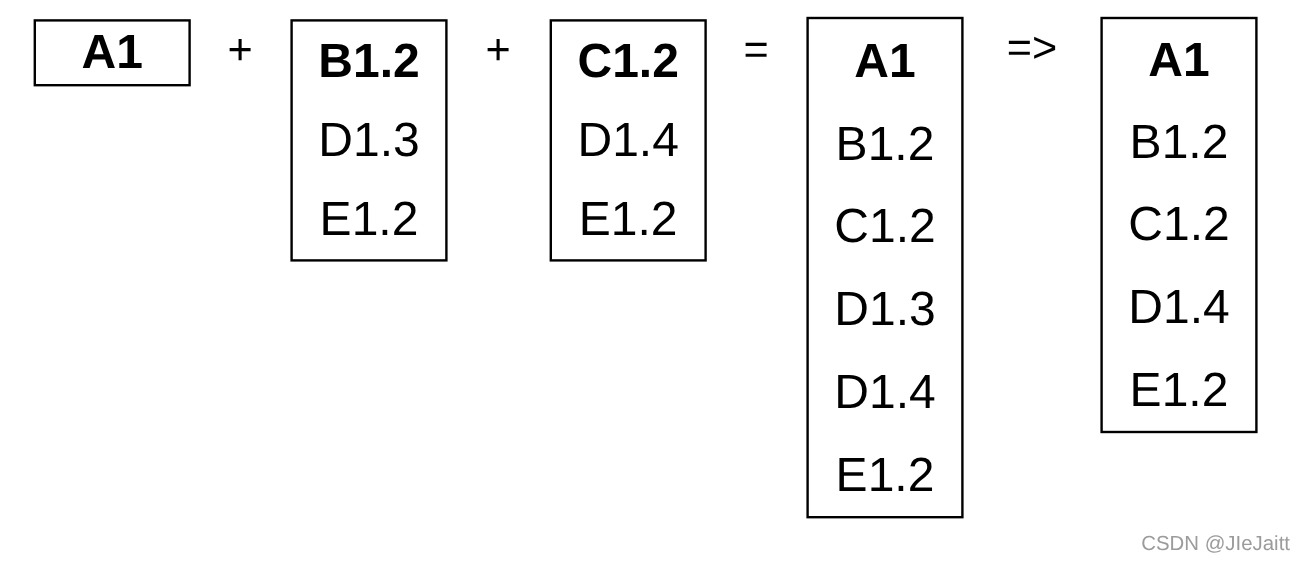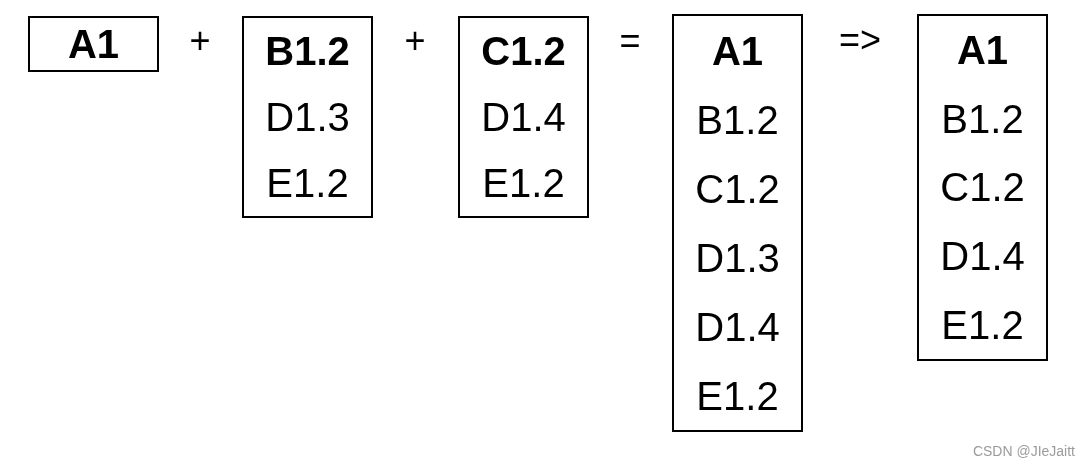--- a/index.html
+++ b/index.html
@@ -50,21 +50,21 @@
   .box-4 { left: 672px; top: 14px; width: 131px; height: 418px; }
   .box-5 { left: 917px; top: 14px; width: 131px; height: 347px; }
   .op-1 { left: 200px; top: 41px; }
   .op-2 { left: 415px; top: 41px; }
   .op-3 { left: 630px; top: 41px; }
   .op-4 { left: 860px; top: 40px; }
   .watermark {
     position: absolute;
     right: 7px;
     top: 444px;
-    font-size: 14px;
+    font-size: 17px;
     line-height: 1.1;
     color: #9b9b9b;
   }
 </style>
 </head>
 <body>
 
 <div class="canvas">
 
   <div class="box box-1">

